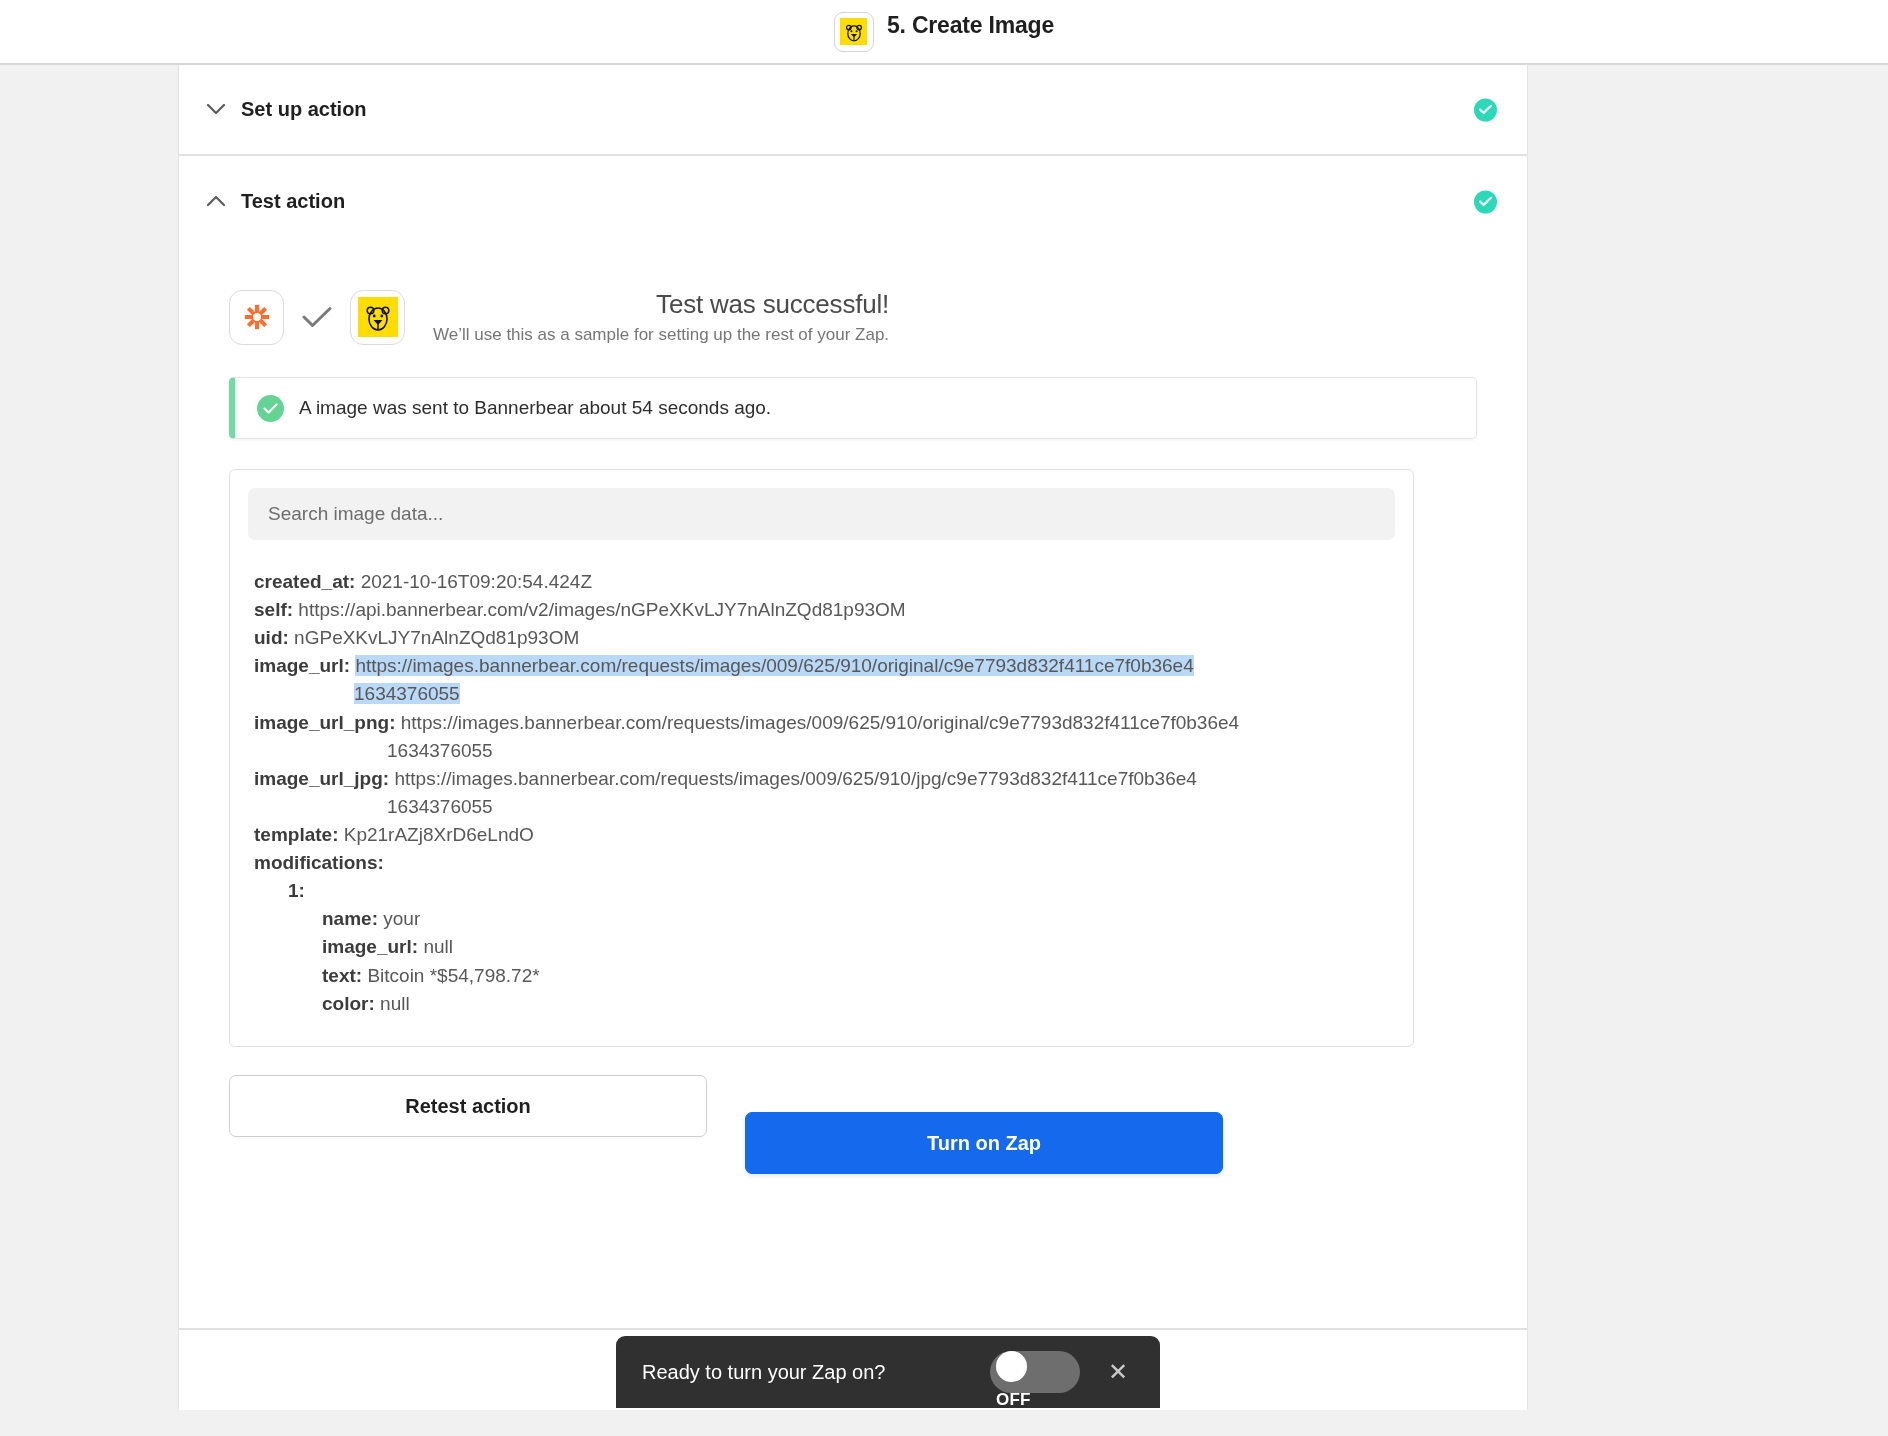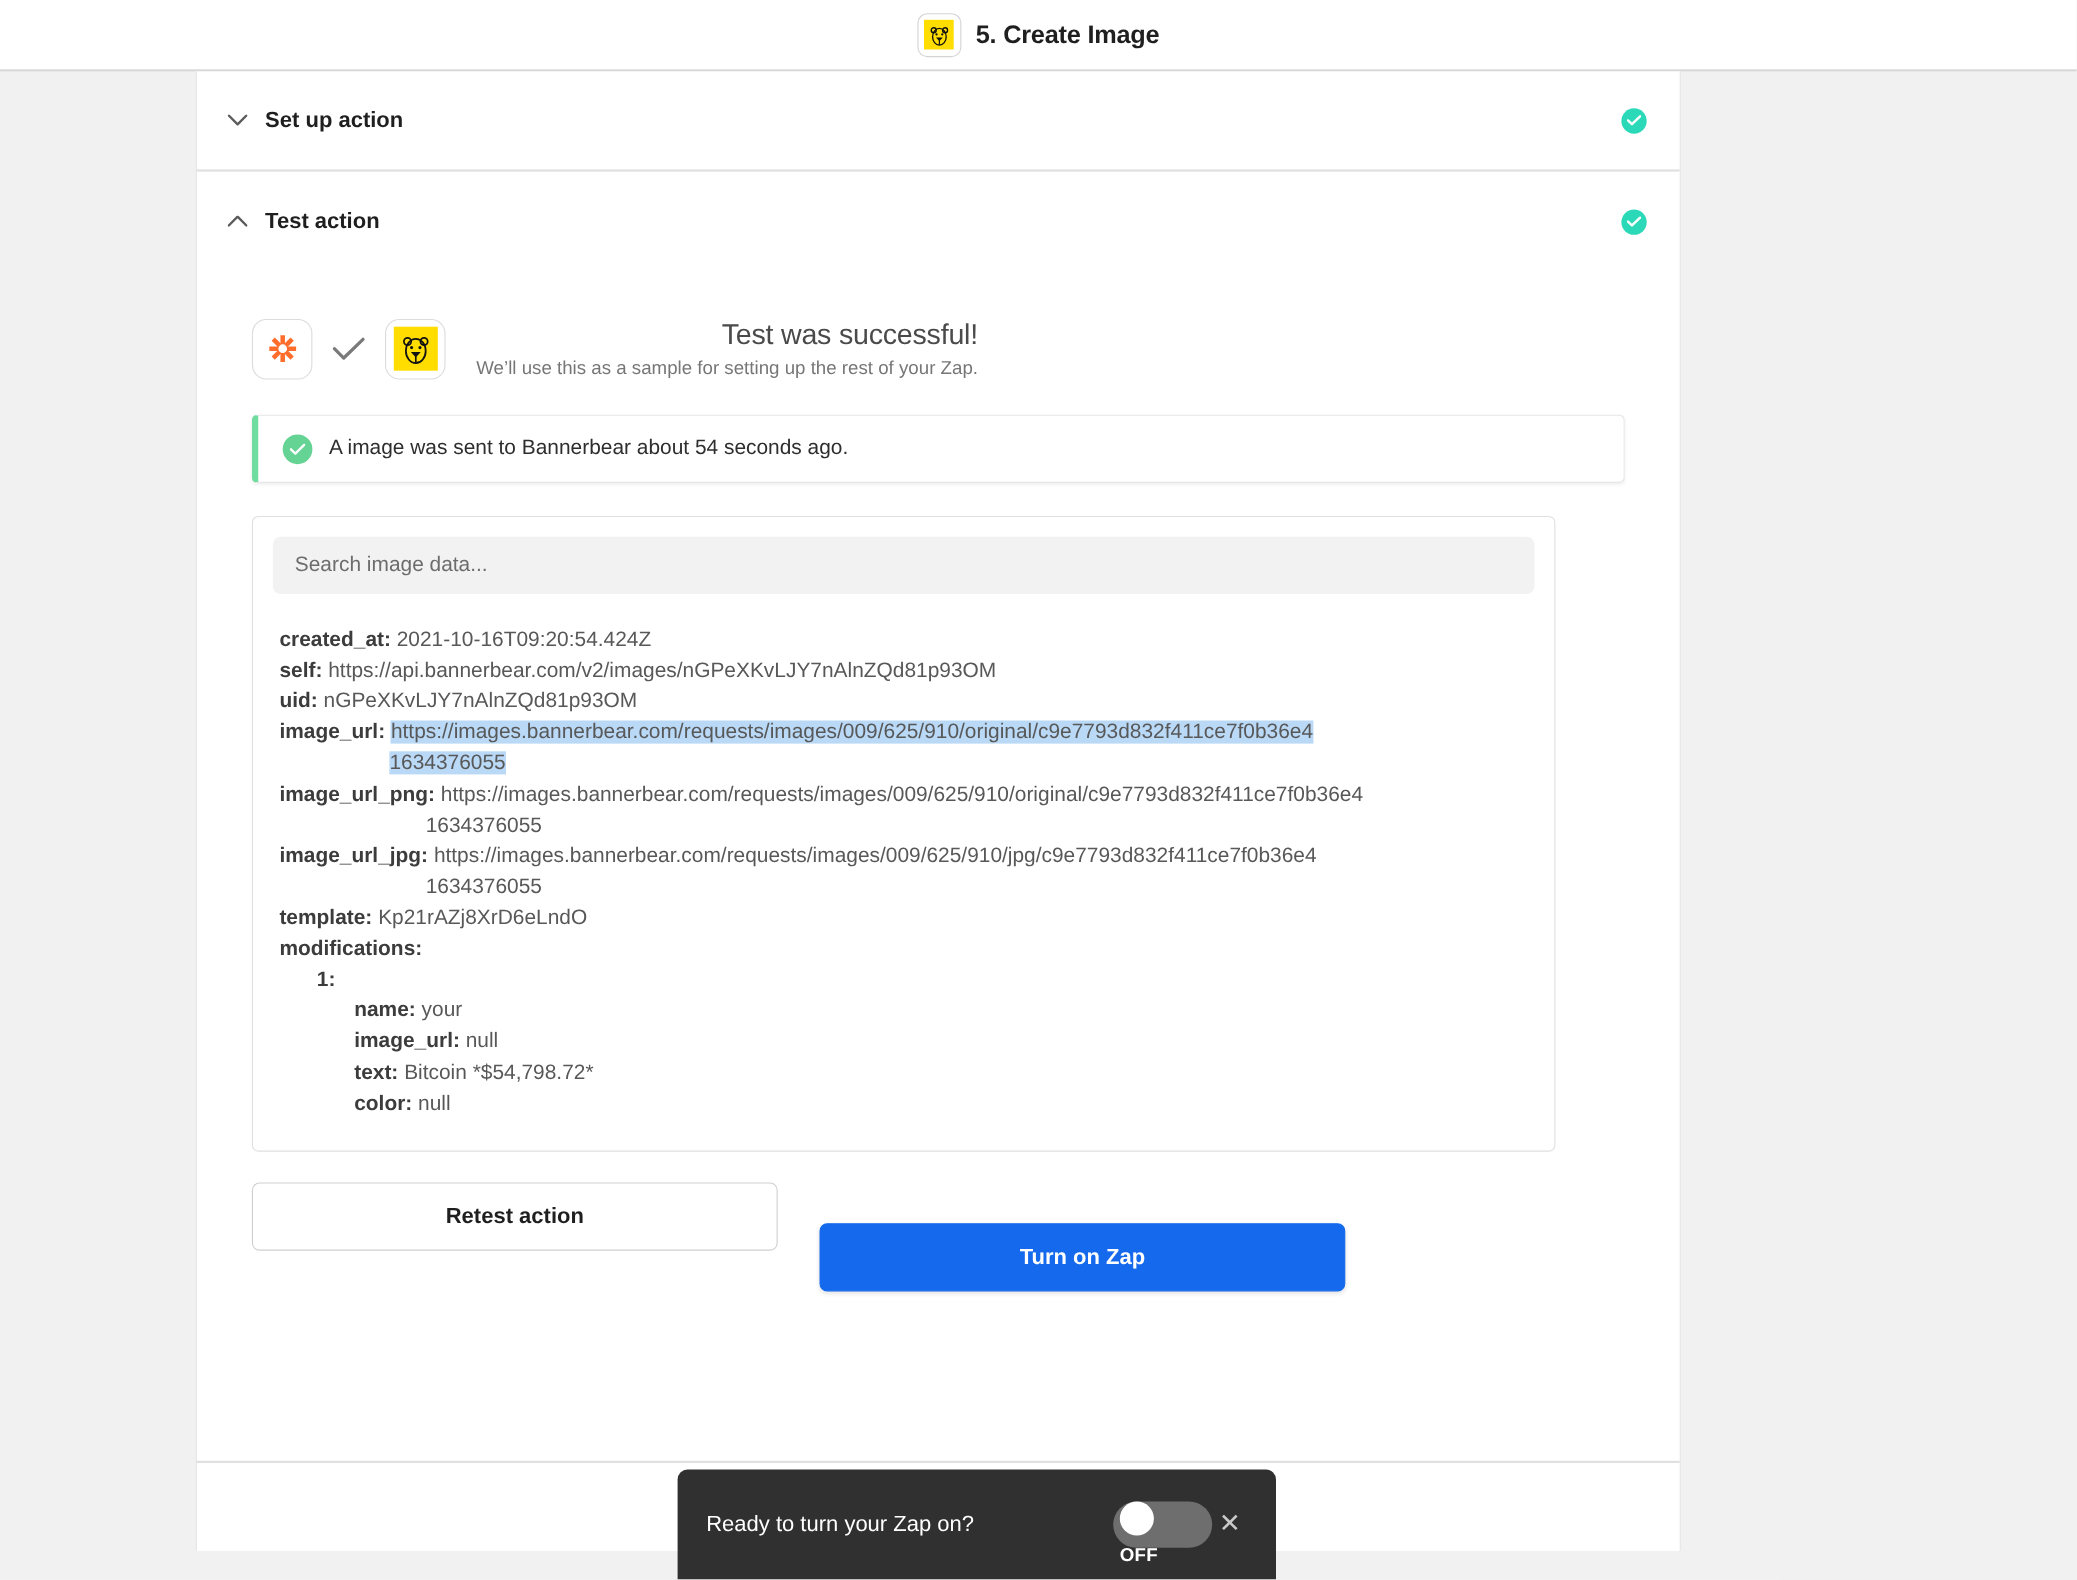--- a/index.html
+++ b/index.html
@@ -10,21 +10,21 @@
     overflow: hidden;
   }
   .page { position: relative; width: 1888px; height: 1436px; background: #f1f1f1; }
 
   
   .topbar {
     position: absolute; left: 0; top: 0; width: 1888px; height: 65px;
     background: #ffffff; border-bottom: 2px solid #d8d8d8;
     display: flex; align-items: center; justify-content: center;
   }
-  .topbar-inner { display: flex; align-items: center; gap: 13px; }
+  .topbar-inner { display: flex; align-items: flex-start; gap: 13px; }
   .app-chip {
     width: 40px; height: 40px; border-radius: 9px; border: 1px solid #d4d4d4;
     background: #fff; display: flex; align-items: center; justify-content: center;
   }
   .bear-sq { width: 27px; height: 27px; background: #ffdd00; display:flex; align-items:center; justify-content:center; }
   .topbar-title { font-size: 23px; font-weight: bold; color: #1f1f1f; letter-spacing: -0.2px; }
 
   
   .card {
     position: absolute; left: 178px; top: 65px; width: 1350px; height: 1345px;
@@ -112,23 +112,23 @@
                  box-shadow: 0 2px 4px rgba(0,0,0,0.10); margin-top: 37px; }
 
   .card-footer {
     position: absolute; left: 0; bottom: 0; width: 100%; height: 82px;
     border-top: 2px solid #e0e0e0; display: flex; align-items: center; justify-content: center;
   }
   .close-link { font-size: 20px; font-weight: bold; color: #1469ec; cursor: pointer; }
 
   
   .toast {
-    position: absolute; left: 616px; top: 1336px; width: 544px; height: 100px;
+    position: absolute; left: 616px; top: 1336px; width: 544px; height: 72px;
     background: #303030; border-radius: 9px 9px 0 0;
-    display: flex; align-items: center; padding: 0 26px; 
+    display: flex; align-items: center; padding: 0 26px; gap: 22px;
   }
   .toast-text { color: #fff; font-size: 20px; flex: 1; }
   .toggle {
     width: 90px; height: 42px; border-radius: 21px; background: #6e6e6e;
     display: flex; align-items: flex-start; padding: 0 6px; gap: 8px; cursor: pointer; flex-direction: column;
   }
   .knob { width: 31px; height: 31px; border-radius: 50%; background: #fff; flex: none; }
   .toggle-label { color: #fff; font-size: 17px; font-weight: bold; letter-spacing: 0.3px; }
   .toast-close { color: #c9c9c9; font-size: 24px; line-height: 1; cursor: pointer; padding: 6px; }
 </style>

